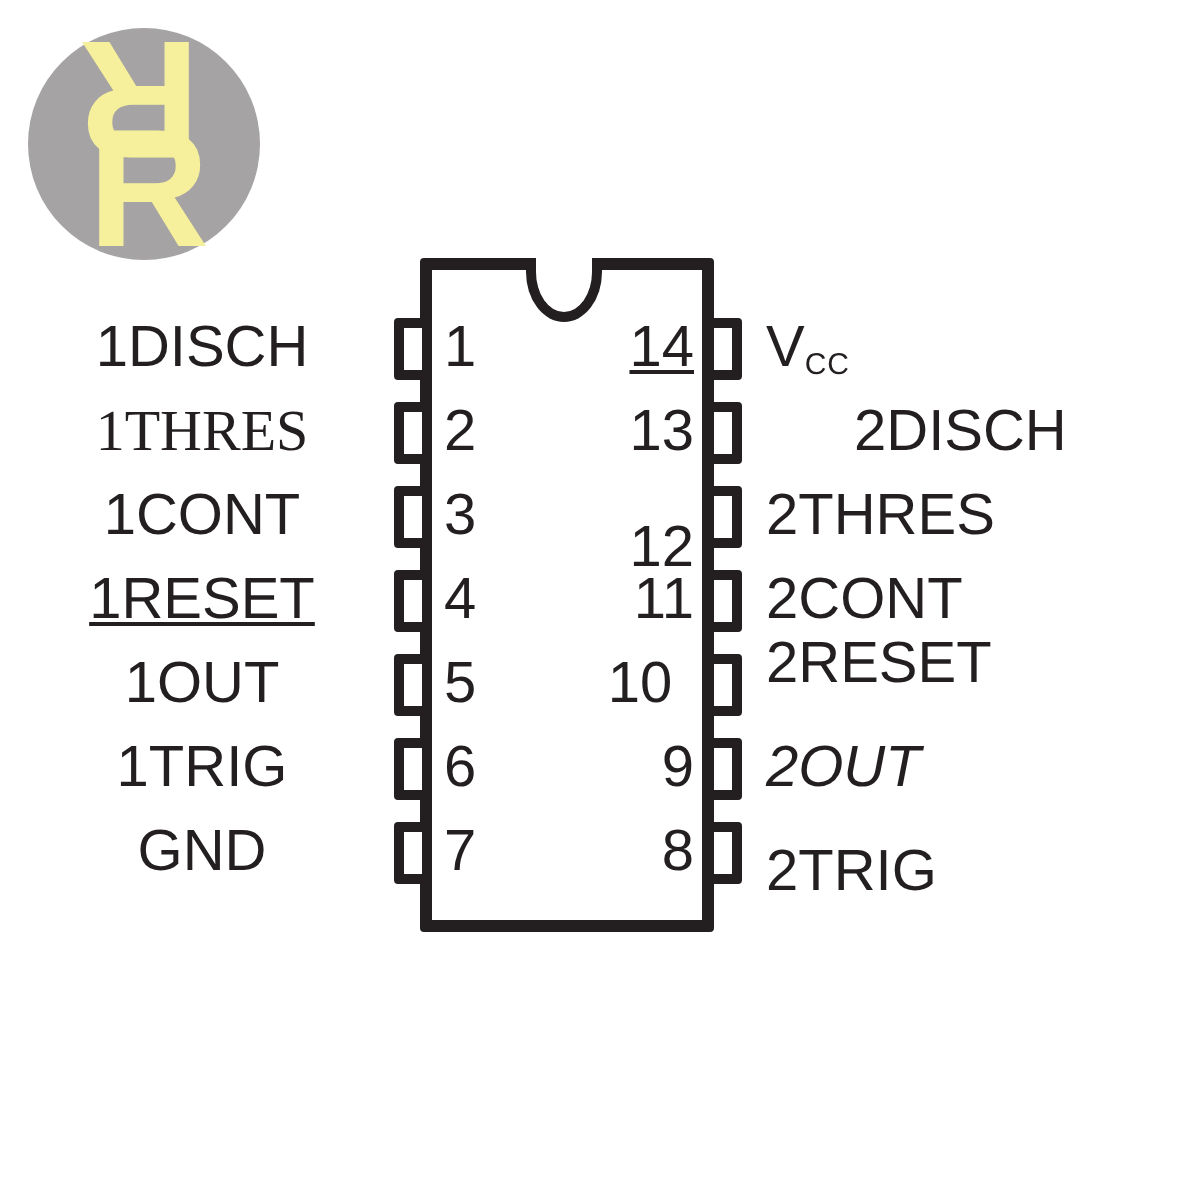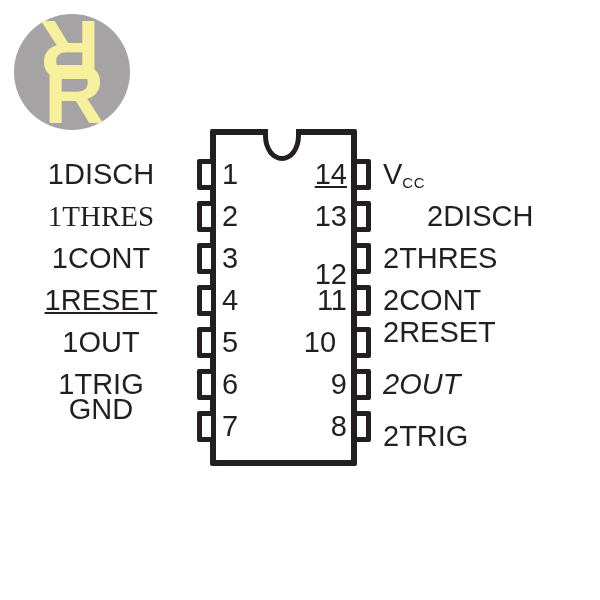--- a/index.html
+++ b/index.html
@@ -128,21 +128,21 @@
     <div class="pin-num left" style="top: 283px;">4</div>
 
     <div class="pin-label left" style="top: 325px;">1OUT</div>
     <div class="pin-box left" style="top: 327px;"></div>
     <div class="pin-num left" style="top: 325px;">5</div>
 
     <div class="pin-label left" style="top: 367px;">1TRIG</div>
     <div class="pin-box left" style="top: 369px;"></div>
     <div class="pin-num left" style="top: 367px;">6</div>
 
-    <div class="pin-label left" style="top: 392px;">GND</div>
+    <div class="pin-label left" style="top: 409px;">GND</div>
     <div class="pin-box left" style="top: 411px;"></div>
     <div class="pin-num left" style="top: 409px;">7</div>
 
     <div class="pin-num right" style="top: 157px; text-decoration: underline;">14</div>
     <div class="pin-box right" style="top: 159px;"></div>
     <div class="pin-label right" style="top: 157px;"><span class="main">V</span><span class="sub">CC</span></div>
 
     <div class="pin-num right" style="top: 199px;">13</div>
     <div class="pin-box right" style="top: 201px;"></div>
     <div class="pin-label right" style="top: 199px; margin-left: 44px;"><span class="main">2DISCH</span><span class="sub"></span></div>

